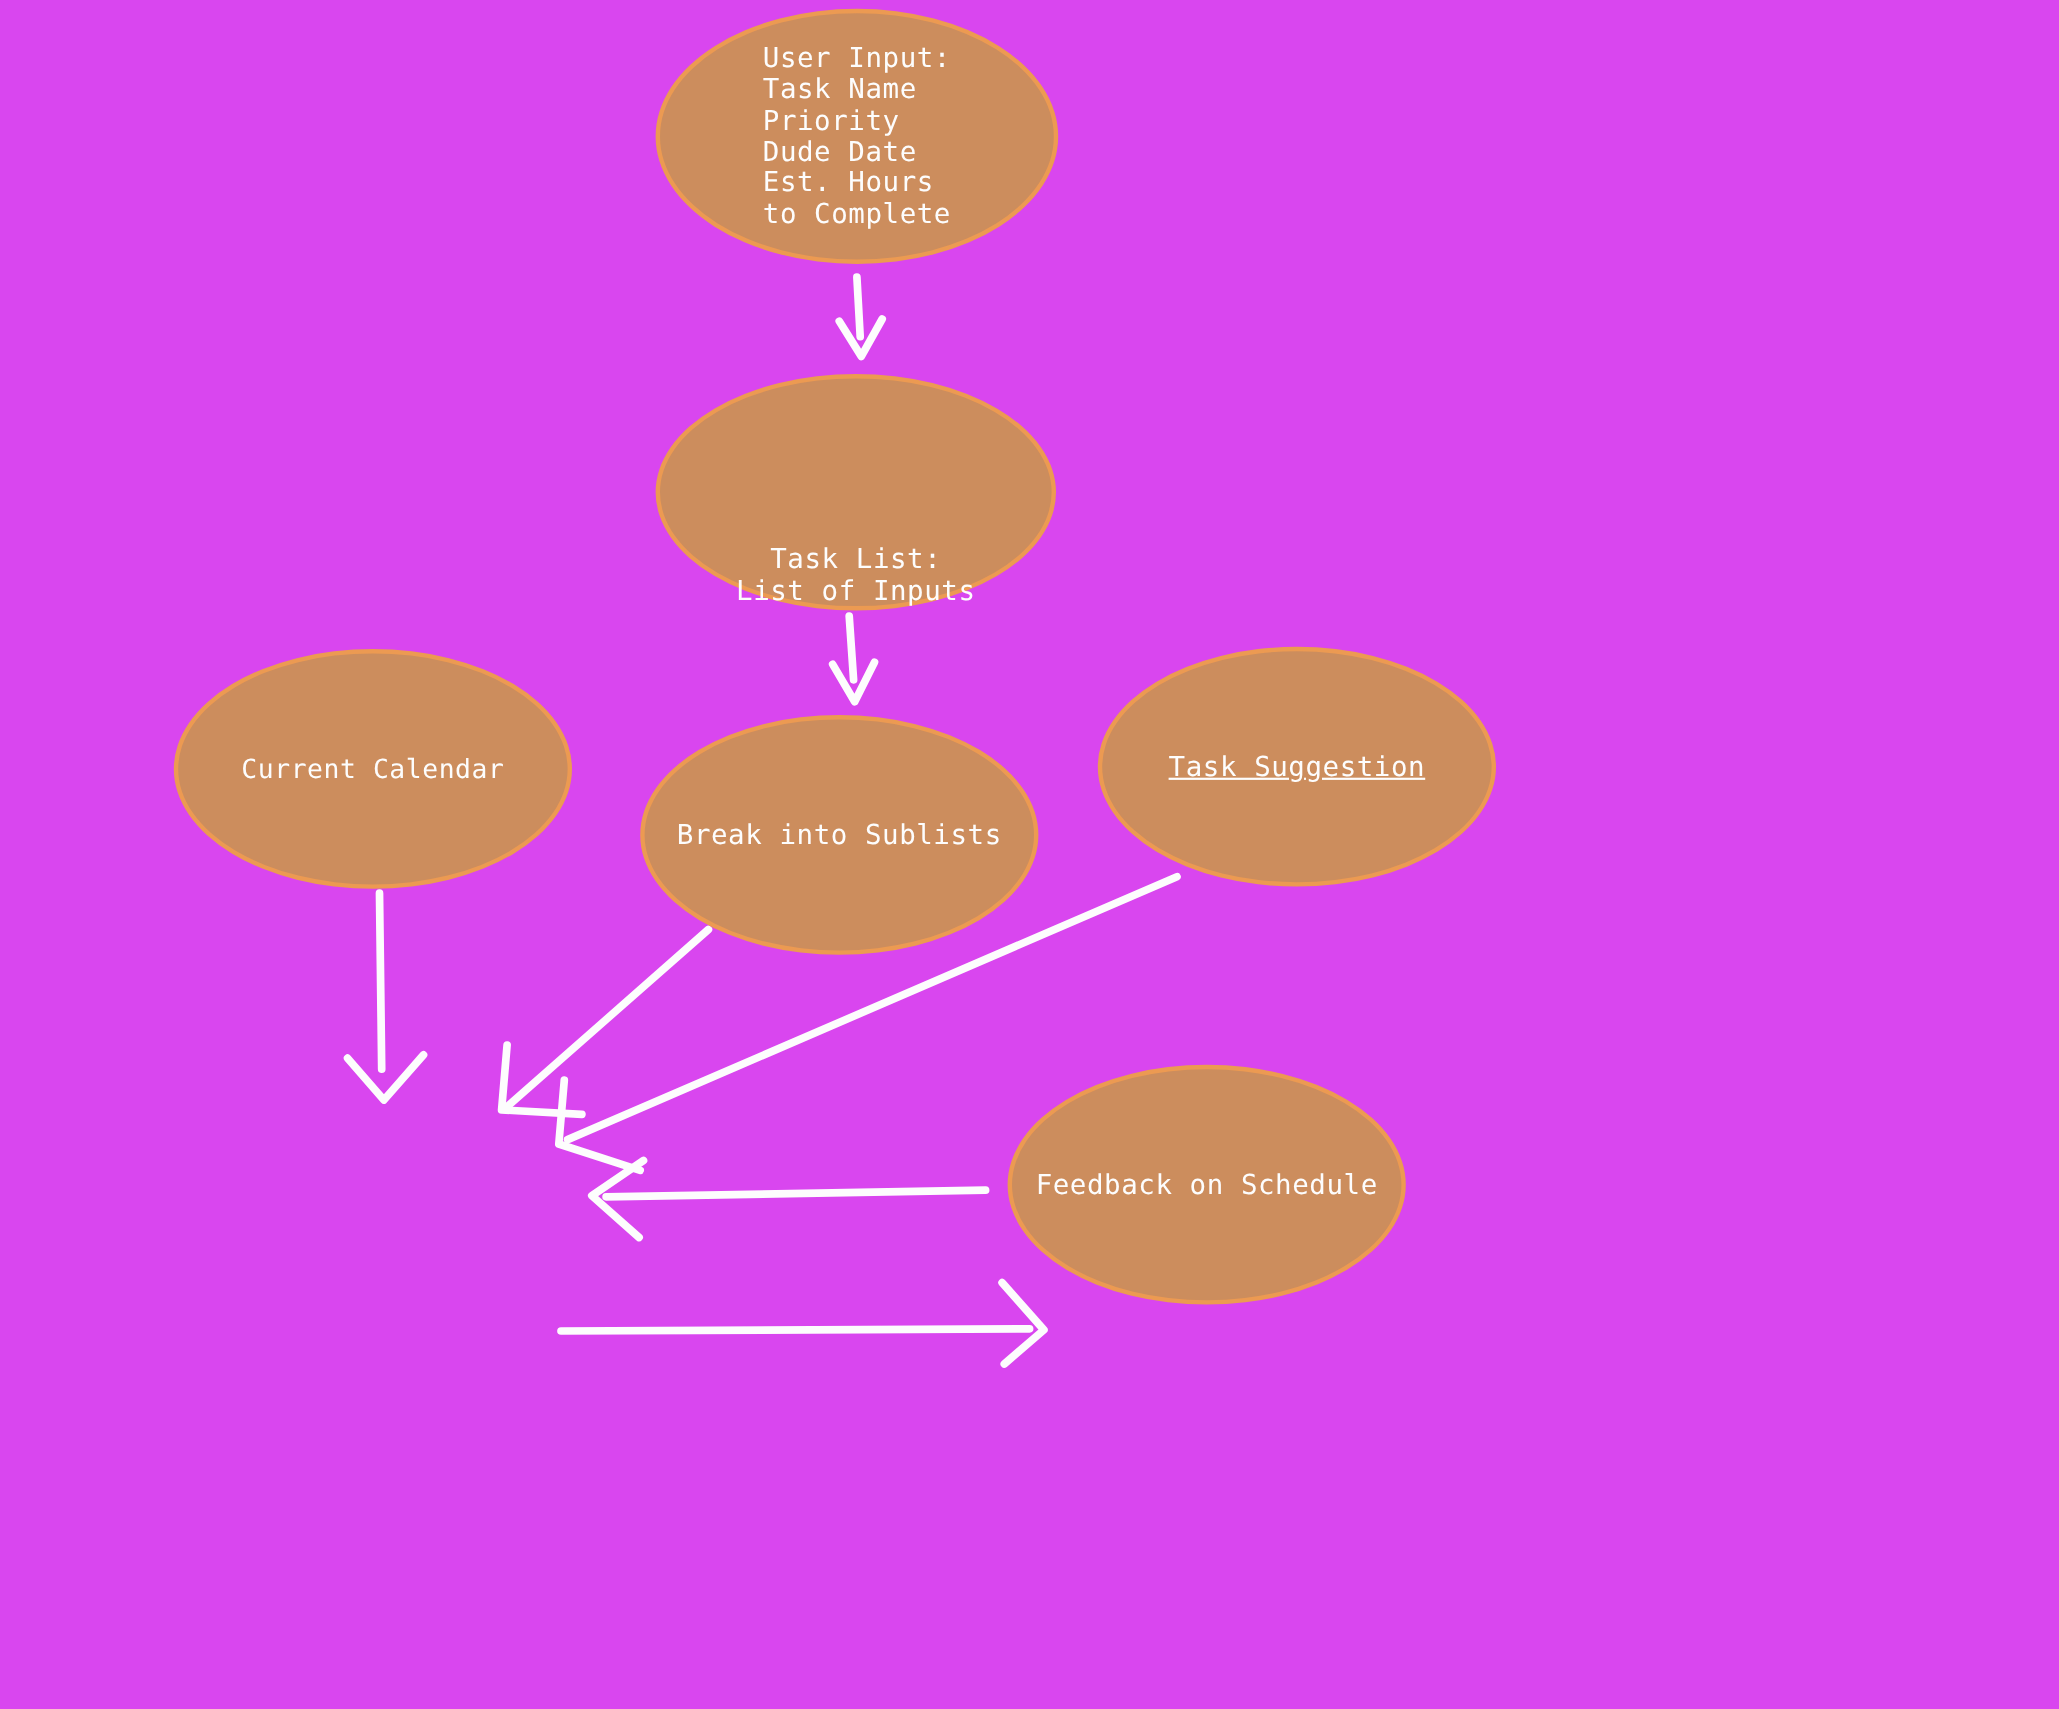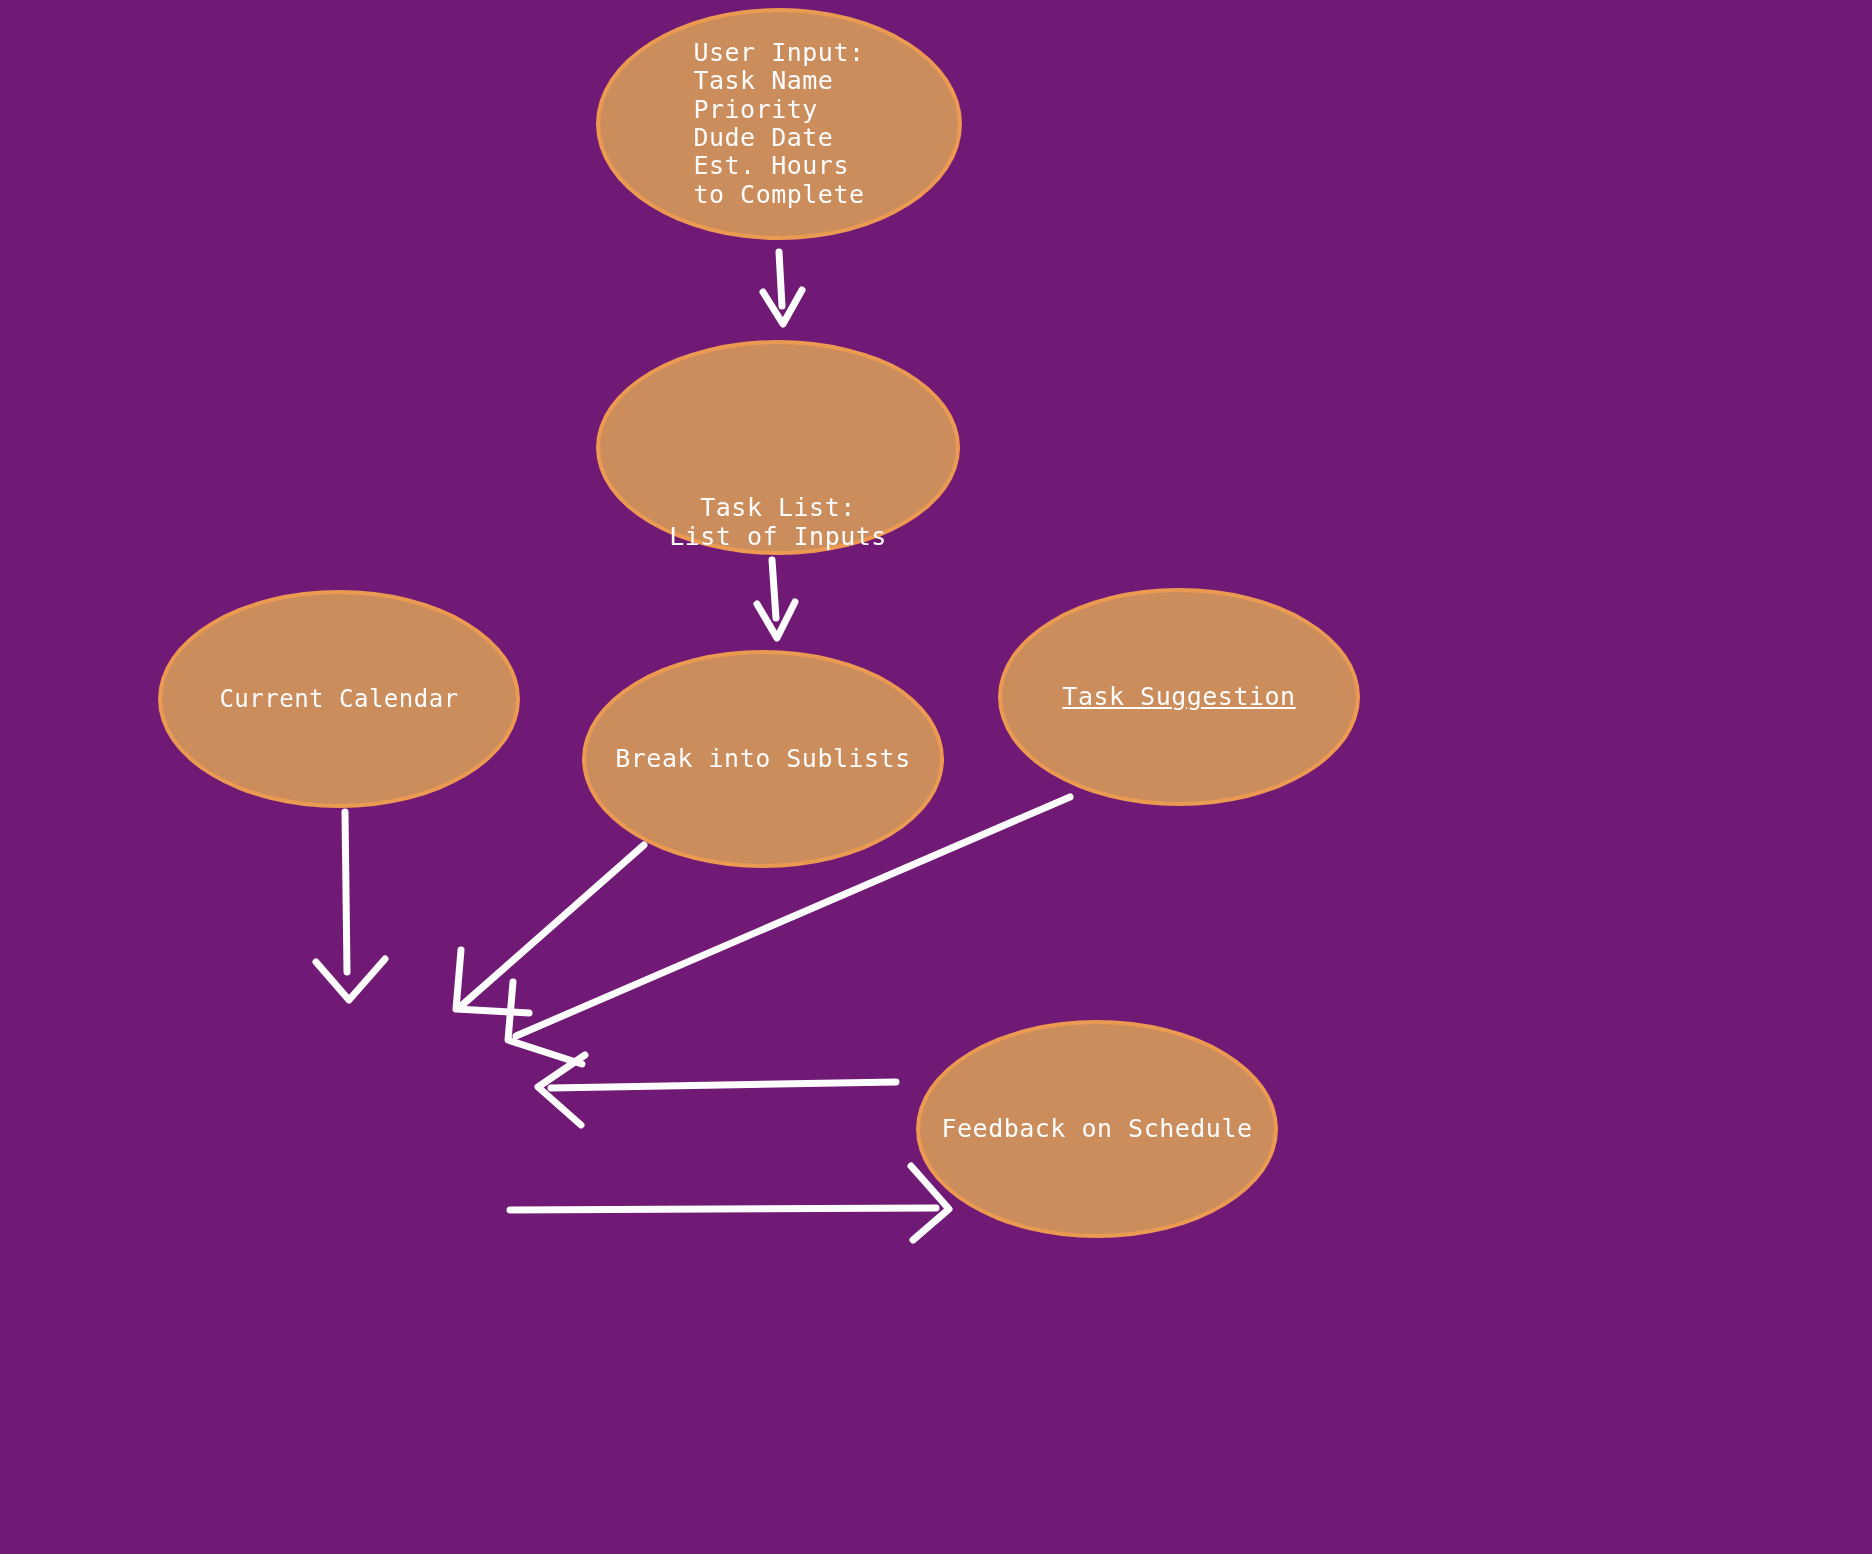--- a/index.html
+++ b/index.html
@@ -5,21 +5,21 @@
 <style>
   html, body {
     margin: 0;
     padding: 0;
     background: #2e3446;
   }
   #stage {
     position: relative;
     width: 1872px;
     height: 1554px;
-    background: #701a75;
+    background: #d946ef;
     overflow: hidden;
     font-family: "DejaVu Sans Mono", "Liberation Mono", monospace;
   }
   #edge-layer {
     position: absolute;
     left: 0;
     top: 0;
     width: 1872px;
     height: 1554px;
     pointer-events: none;
@@ -45,21 +45,21 @@
     white-space: pre;
   }
   .n-user-input   { left: 596px; top: 8px;     width: 366px; height: 232px;  font-size: 25px; }
   .n-user-input .label { text-align: left; line-height: 1.135; }
   .n-task-list    { left: 596px; top: 340px;   width: 364px; height: 215px;  font-size: 25px; align-items: flex-end; }
   .n-task-list .label { line-height: 1.17; }
   .n-current-cal  { left: 158px; top: 590px;   width: 362px; height: 218px;  font-size: 24px; }
   .n-break        { left: 582px; top: 650px;   width: 362px; height: 218px;  font-size: 25px; }
   .n-suggestion   { left: 998px; top: 588px;   width: 362px; height: 218px;  font-size: 25px; text-decoration: underline; }
   .n-week-cal     { left: 174px; top: 1012px;  width: 362px; height: 218px;  font-size: 25px; }
-  .n-feedback     { left: 916px; top: 1020px;   width: 362px; height: 218px;  font-size: 25px; }
+  .n-feedback     { left: 916px; top: 968px;   width: 362px; height: 218px;  font-size: 25px; }
 </style>
 </head>
 <body>
 
 <div id="stage">
 
   <svg id="edge-layer" viewBox="0 0 1872 1554" xmlns="http://www.w3.org/2000/svg">
 
     <g>
       <path d="M 779 252 L 782 306" stroke="#fdfdfd" stroke-width="7" fill="none" stroke-linecap="round"></path>

